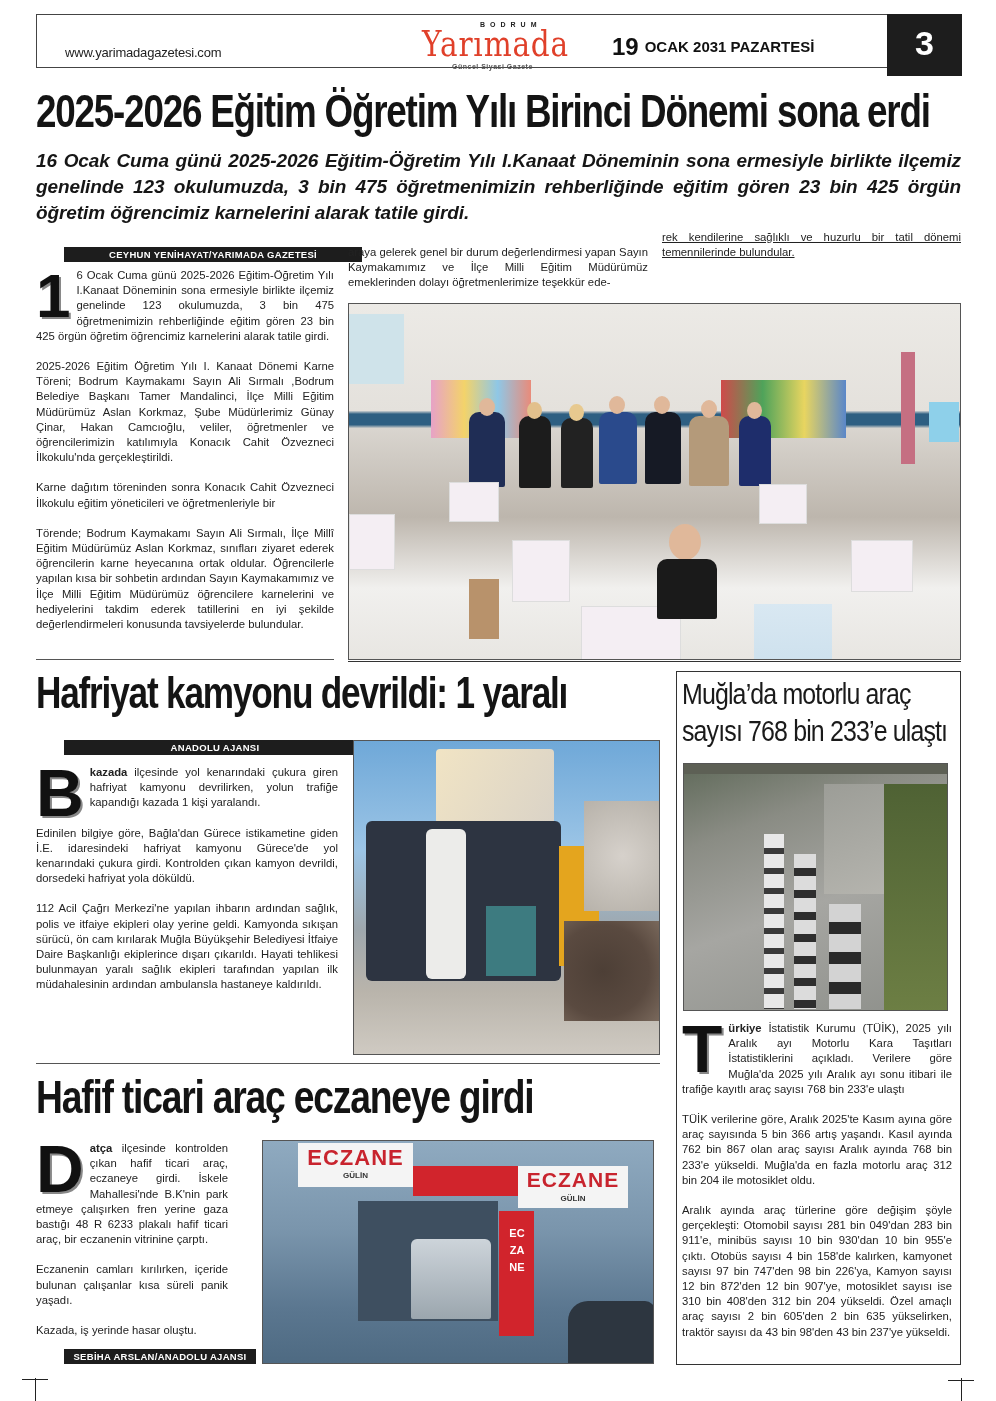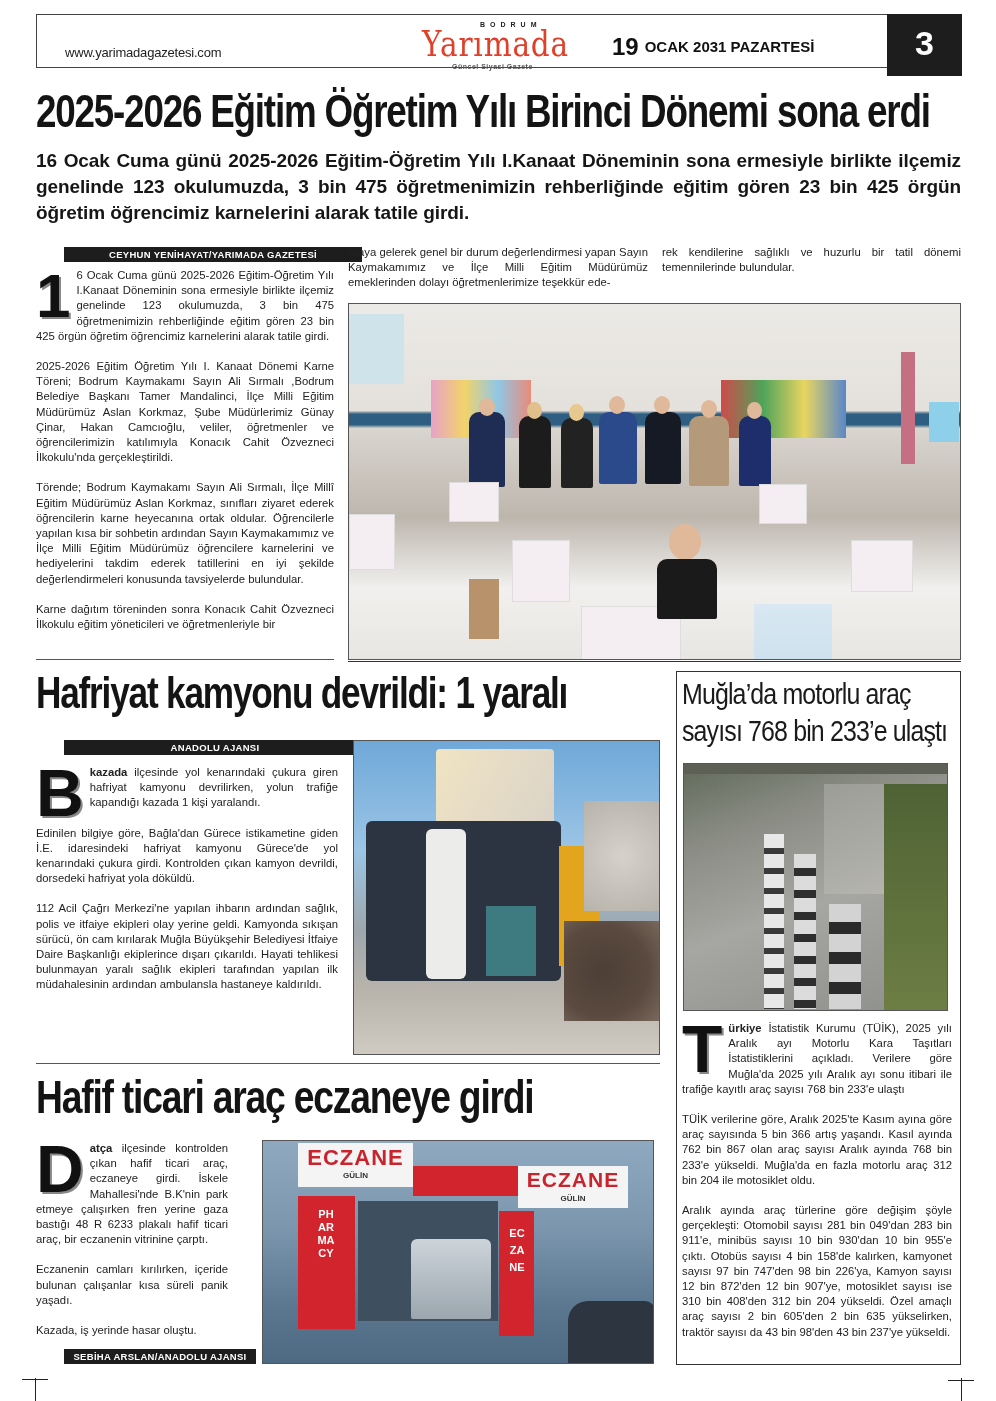--- a/index.html
+++ b/index.html
@@ -15,21 +15,21 @@
   .logo-top { position: absolute; left: 58px; top: 0px; font-size: 7px; font-weight: bold; letter-spacing: 5px; color: #222; }
   .logo-main { position: absolute; left: 0; top: 4px; font-family: "DejaVu Serif", serif; font-size: 36px; color: #e0402a; letter-spacing: 1px; line-height: 38px; transform: scaleX(0.82); transform-origin: left top; }
   .logo-sub { position: absolute; left: 30px; top: 42px; font-size: 7px; font-weight: bold; color: #555; letter-spacing: 0.5px; }
   .date { left: 575px; top: 18px; font-weight: bold; font-size: 15px; color: #111; white-space: nowrap; }
   .date .day { font-size: 24px; vertical-align: -3px; margin-right: 6px; }
   .page-num { left: 850px; top: -1px; width: 75px; height: 62px; background: #1d1d1d; color: #fff; font-weight: bold; font-size: 34px; text-align: center; line-height: 58px; }
 
   
   .headline { font-weight: bold; color: #141414; white-space: nowrap; transform-origin: left top; }
   .h-main { left: 36px; top: 84px; font-size: 46px; letter-spacing: -1.5px; transform: scaleX(0.80); }
-  .lead { left: 36px; top: 148px; width: 925px; font-weight: bold; font-size: 19px; line-height: 26px; text-align: justify; color: #161616; letter-spacing: -0.1px; }
+  .lead { left: 36px; top: 148px; width: 925px; font-weight: bold; font-size: 19px; line-height: 26px; text-align: justify; color: #161616; letter-spacing: -0.1px; font-style: italic; }
 
   
   .byline { background: #1d1d1d; color: #fff; font-weight: bold; font-size: 9.5px; text-align: center; height: 15px; line-height: 15px; letter-spacing: 0.3px; margin-left: 28px; }
 
   
   .col { font-size: 11.3px; line-height: 15.2px; color: #222; text-align: justify; }
   .col p { margin-bottom: 15px; }
   .col p:last-child { margin-bottom: 0; }
   .dropcap { float: left; font-weight: bold; font-size: 62px; line-height: 52px; margin: 2px 6px 0 0; color: #111; text-shadow: 2px 2px 0 #888; }
   .dropcap.big { font-size: 66px; line-height: 52px; }
@@ -89,27 +89,27 @@
 </div>
 
 <div class="abs headline h-main">2025-2026 Eğitim Öğretim Yılı Birinci Dönemi sona erdi</div>
 <div class="abs lead">16 Ocak Cuma günü 2025-2026 Eğitim-Öğretim Yılı I.Kanaat Döneminin sona ermesiyle birlikte ilçemiz genelinde 123 okulumuzda, 3 bin 475 öğretmenimizin rehberliğinde eğitim gören 23 bin 425 örgün öğretim öğrencimiz karnelerini alarak tatile girdi.</div>
 
 <div class="abs byline" style="left:36px; top:247px; width:298px;">CEYHUN YENİHAYAT/YARIMADA GAZETESİ</div>
 
 <div class="abs col" style="left:36px; top:268px; width:298px;">
   <p><span class="dropcap">1</span><span>6 Ocak Cuma günü 2025-2026 Eğitim-Öğretim Yılı I.Kanaat Döneminin sona ermesiyle birlikte ilçemiz genelinde 123 okulumuzda, 3 bin 475 öğretmenimizin rehberliğinde eğitim gören 23 bin 425 örgün öğretim öğrencimiz karnelerini alarak tatile girdi.</span></p>
   <p>2025-2026 Eğitim Öğretim Yılı I. Kanaat Dönemi Karne Töreni; Bodrum Kaymakamı Sayın Ali Sırmalı ,Bodrum Belediye Başkanı Tamer Mandalinci, İlçe Milli Eğitim Müdürümüz Aslan Korkmaz, Şube Müdürlerimiz Günay Çinar, Hakan Camcıoğlu, veliler, öğretmenler ve öğrencilerimizin katılımıyla Konacık Cahit Özvezneci İlkokulu'nda gerçekleştirildi.</p>
+  <p>Karne dağıtım töreninden sonra Konacık Cahit Özvezneci İlkokulu eğitim yöneticileri ve öğretmenleriyle bir</p>
   <p>Törende; Bodrum Kaymakamı Sayın Ali Sırmalı, İlçe Millî Eğitim Müdürümüz Aslan Korkmaz, sınıfları ziyaret ederek öğrencilerin karne heyecanına ortak oldular. Öğrencilerle yapılan kısa bir sohbetin ardından Sayın Kaymakamımız ve İlçe Milli Eğitim Müdürümüz öğrencilere karnelerini ve hediyelerini takdim ederek tatillerini en iyi şekilde değerlendirmeleri konusunda tavsiyelerde bulundular.</p>
-  <p>Karne dağıtım töreninden sonra Konacık Cahit Özvezneci İlkokulu eğitim yöneticileri ve öğretmenleriyle bir</p>
 </div>
 <div class="abs rule" style="left:36px; top:659px; width:298px;"></div>
 
 <div class="abs col" style="left:348px; top:245px; width:300px;">araya gelerek genel bir durum değerlendirmesi yapan Sayın Kaymakamımız ve İlçe Milli Eğitim Müdürümüz emeklerinden dolayı öğretmenlerimize teşekkür ede-</div>
-<div class="abs col" style="left:662px; top:245px; width:299px;">rek kendilerine sağlıklı ve huzurlu bir tatil dönemi temennilerinde bulundular.</div>
+<div class="abs col" style="left:662px; top:230px; width:299px;text-decoration:underline;">rek kendilerine sağlıklı ve huzurlu bir tatil dönemi temennilerinde bulundular.</div>
 
 <div class="abs photo photo-classroom">
   <div class="cls-board" style="left:0; top:10px; width:55px; height:70px; background:#cfe3ea;"></div>
   <div class="cls-board" style="left:82px; top:76px; width:100px; height:58px; background:linear-gradient(90deg,#e7a2c7,#f3d36a,#8fc7e6,#e98b7a);"></div>
   <div class="cls-board" style="left:372px; top:76px; width:125px; height:58px; background:linear-gradient(90deg,#cf4a4a,#4fa35a,#e8d560,#5a87c9);"></div>
   <div class="cls-board" style="left:552px; top:48px; width:14px; height:112px; background:#c56f82;"></div>
   <div class="cls-board" style="left:580px; top:98px; width:30px; height:40px; background:#8ed0ea;"></div>
 
   <div class="cls-person" style="left:120px; top:108px; width:36px; height:75px; background:#1f2d55;"></div>
   <div class="cls-head" style="left:130px; top:94px; width:16px; height:18px;"></div>
@@ -191,23 +191,20 @@
 <div class="abs photo photo-pharmacy">
   <div class="abs" style="left:35px; top:2px; width:115px; height:44px; background:#f4f4f4;">
     <div class="sign-text" style="left:0; top:2px; width:115px; font-size:22px; letter-spacing:1px;">ECZANE</div>
     <div class="sign-text" style="left:0; top:28px; width:115px; font-size:8px; color:#333;">GÜLİN</div>
   </div>
   <div class="abs" style="left:150px; top:25px; width:105px; height:30px; background:#d1242c;"></div>
   <div class="abs" style="left:255px; top:25px; width:110px; height:42px; background:#f4f4f4;">
     <div class="sign-text" style="left:0; top:2px; width:110px; font-size:21px; letter-spacing:1px;">ECZANE</div>
     <div class="sign-text" style="left:0; top:28px; width:110px; font-size:8px; color:#333;">GÜLİN</div>
   </div>
-  <div class="abs" style="left:35px; top:55px; width:57px; height:133px; background:#d1242c;">
-    <div class="sign-text" style="left:18px; top:12px; width:20px; font-size:11px; color:#fff; word-break:break-all; line-height:13px;">PHARMACY</div>
-  </div>
   <div class="abs" style="left:95px; top:60px; width:140px; height:120px; background:#3e4f60;"></div>
   <div class="abs" style="left:148px; top:98px; width:80px; height:80px; background:linear-gradient(180deg,#cdd4da,#9ba6ae); border-radius:6px 6px 2px 2px;"></div>
   <div class="abs" style="left:236px; top:70px; width:35px; height:125px; background:#d1242c;">
     <div class="sign-text" style="left:8px; top:14px; width:20px; font-size:11px; color:#fff; word-break:break-all; line-height:17px;">ECZANE</div>
   </div>
   <div class="abs" style="left:305px; top:160px; width:87px; height:64px; background:#2d3640; border-radius:20px 10px 0 0;"></div>
 </div>
 
 <div class="abs crop-mark" style="left:35px; top:1378px; width:1px; height:23px;"></div>
 <div class="abs crop-mark" style="left:22px; top:1379px; width:26px; height:1px;"></div>

